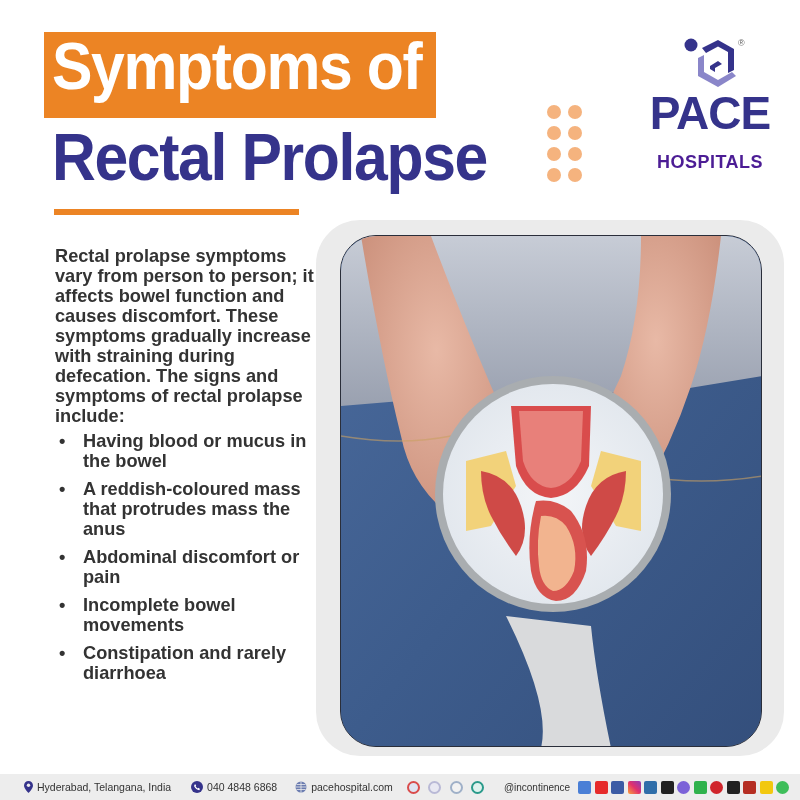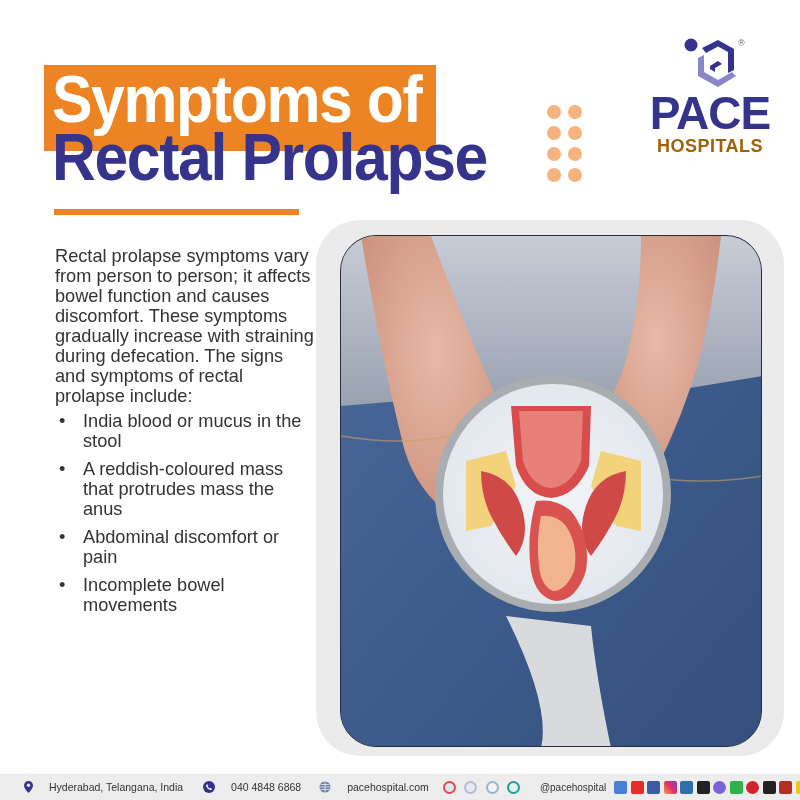--- a/index.html
+++ b/index.html
@@ -1,21 +1,21 @@
 <!DOCTYPE html>
 <html><head>
 <meta charset="utf-8">
 <style>
   * { margin: 0; padding: 0; box-sizing: border-box; }
   html, body { width: 800px; height: 800px; background: #ffffff; overflow: hidden; }
   body { position: relative; font-family: "Liberation Sans", sans-serif; color: #333; }
 
   
   .title-top {
-    position: absolute; left: 44px; top: 65px; height: 86px; width: 392px;
+    position: absolute; left: 44px; top: 32px; height: 86px; width: 392px;
     background: #ec8424;
     padding-left: 8px;
   }
   .title-top span {
     position: absolute; left: 8px; top: 0px;
     font-family: "Liberation Sans", sans-serif; font-weight: bold;
     font-size: 66px; line-height: 69px; color: #ffffff; letter-spacing: -1.5px;
     transform: scaleX(0.92); transform-origin: left center; white-space: nowrap;
   }
   .title-bottom {
@@ -31,39 +31,39 @@
 
   
   .dots { position: absolute; left: 547px; top: 105px; display: grid;
     grid-template-columns: 14px 14px; column-gap: 7px; row-gap: 7px; }
   .dots i { display: block; width: 14px; height: 14px; border-radius: 50%; background: #f5b37e; }
 
   
   .logo { position: absolute; left: 640px; top: 36px; width: 140px; height: 120px; }
   .logo-text { position: absolute; left: 0; top: 55px; width: 140px; text-align: center; }
   .logo-pace { font-weight: bold; font-size: 46px; line-height: 44px; color: #35338b; letter-spacing: -1px; }
-  .logo-hosp { font-weight: bold; font-size: 18px; line-height: 18px; color: #a16207; letter-spacing: 0.5px; margin-top: 2px; }
+  .logo-hosp { font-weight: bold; font-size: 18px; line-height: 18px; color: #4c1d95; letter-spacing: 0.5px; margin-top: 18px; }
   .logo-reg { position: absolute; left: 98px; top: 2px; font-size: 9px; color: #666; }
 
   
-  .content { position: absolute; left: 55px; top: 246px; width: 260px; font-size: 18.2px; line-height: 20px; color: #333333; }
+  .content { position: absolute; left: 55px; top: 246px; width: 260px; font-size: 18.2px; line-height: 20px; color: #333333; font-weight: bold; }
   .intro { margin-bottom: 5px; }
   .bullets { list-style: none; }
   .bullets li { position: relative; padding-left: 28px; margin-bottom: 8px; }
   .bullets li::before { content: "•"; position: absolute; left: 4px; top: 0; }
   .frame-r { position: absolute; left: 316px; top: 220px; width: 468px; height: 536px;
     background: #ebebeb; border-radius: 44px; }
   .photo { position: absolute; left: 340px; top: 235px; width: 422px; height: 512px;
     border-radius: 36px; overflow: hidden; border: 1px solid #2a2e3a;
     background: #3f5f8f; }
 
   
   .footer { position: absolute; left: 0; top: 774px; width: 800px; height: 26px; background: #ededed;
     display: flex; align-items: center; font-size: 10.5px; color: #333; white-space: nowrap; }
-  .f-item { display: flex; align-items: center; gap: 16px; }
+  .f-item { display: flex; align-items: center; gap: 4px; }
   .soc { display: inline-block; width: 13px; height: 13px; border-radius: 2px; margin-right: 3.5px; }
   .socr { border-radius: 50%; }
 </style>
 </head>
 <body>
 
 <div class="title-top">
   <span>Symptoms of</span>
 </div>
 <div class="title-bottom">Rectal Prolapse</div>
@@ -90,24 +90,25 @@
   <span class="logo-reg">®</span>
   <div class="logo-text">
     <div class="logo-pace">PACE</div>
     <div class="logo-hosp">HOSPITALS</div>
   </div>
 </div>
 
 <div class="content">
   <p class="intro">Rectal prolapse symptoms vary from person to person; it affects bowel function and causes discomfort. These symptoms gradually increase with straining during defecation. The signs and symptoms of rectal prolapse include:</p>
   <ul class="bullets">
-    <li>India blood or mucus in the stool</li>
+    <li>Having blood or mucus in the bowel</li>
     <li>A reddish-coloured mass that protrudes mass the anus</li>
     <li>Abdominal discomfort or pain</li>
     <li>Incomplete bowel movements</li>
+    <li>Constipation and rarely diarrhoea</li>
   </ul>
 </div>
 
 <div class="frame-r"></div>
 <div class="photo" title="Man in grey t-shirt and blue jeans clutching buttocks, with circular inset illustration of rectal prolapse anatomy">
   <svg width="422" height="512" viewBox="0 0 422 512">
     <defs>
       <linearGradient id="jeans" x1="0" y1="0" x2="1" y2="1">
         <stop offset="0" stop-color="#4a6a9c"></stop>
         <stop offset="0.5" stop-color="#3d5c8c"></stop>
@@ -177,21 +178,21 @@
       <path d="M0.5 6 H11.5 M6 0.5 V11.5 M1.5 3.5 H10.5 M1.5 8.5 H10.5" stroke="#ededed" stroke-width="0.8"></path>
     </svg>
     <span>pacehospital.com</span>
   </div>
   <div class="f-item" style="margin-left:14px; gap:5px;">
     <span class="soc socr" style="border:2px solid #d94c4c;background:#dfe4f2;"></span>
     <span class="soc socr" style="border:2px solid #b9b9d6;background:#e8e8f2;"></span>
     <span class="soc socr" style="border:2px solid #9fb0c8;background:#f2f2f2;"></span>
     <span class="soc socr" style="border:2px solid #2a9a8a;background:#dff2ee;"></span>
   </div>
-  <span style="margin-left:16px; font-size:10px;">@pacehospital</span>
+  <span style="margin-left:16px; font-size:10px;">@incontinence</span>
   <div class="f-item" style="margin-left:8px; gap:0;">
     <span class="soc" style="background:#4a7fd6;"></span>
     <span class="soc" style="background:#e62b2b;"></span>
     <span class="soc" style="background:#3b5ba5;"></span>
     <span class="soc" style="background:linear-gradient(45deg,#f9a23a,#e1306c,#8a3ab9);"></span>
     <span class="soc" style="background:#2f6ea9;"></span>
     <span class="soc" style="background:#222222;"></span>
     <span class="soc socr" style="background:#7b62d8;"></span>
     <span class="soc" style="background:#2fb24c;"></span>
     <span class="soc socr" style="background:#d0252c;"></span>

